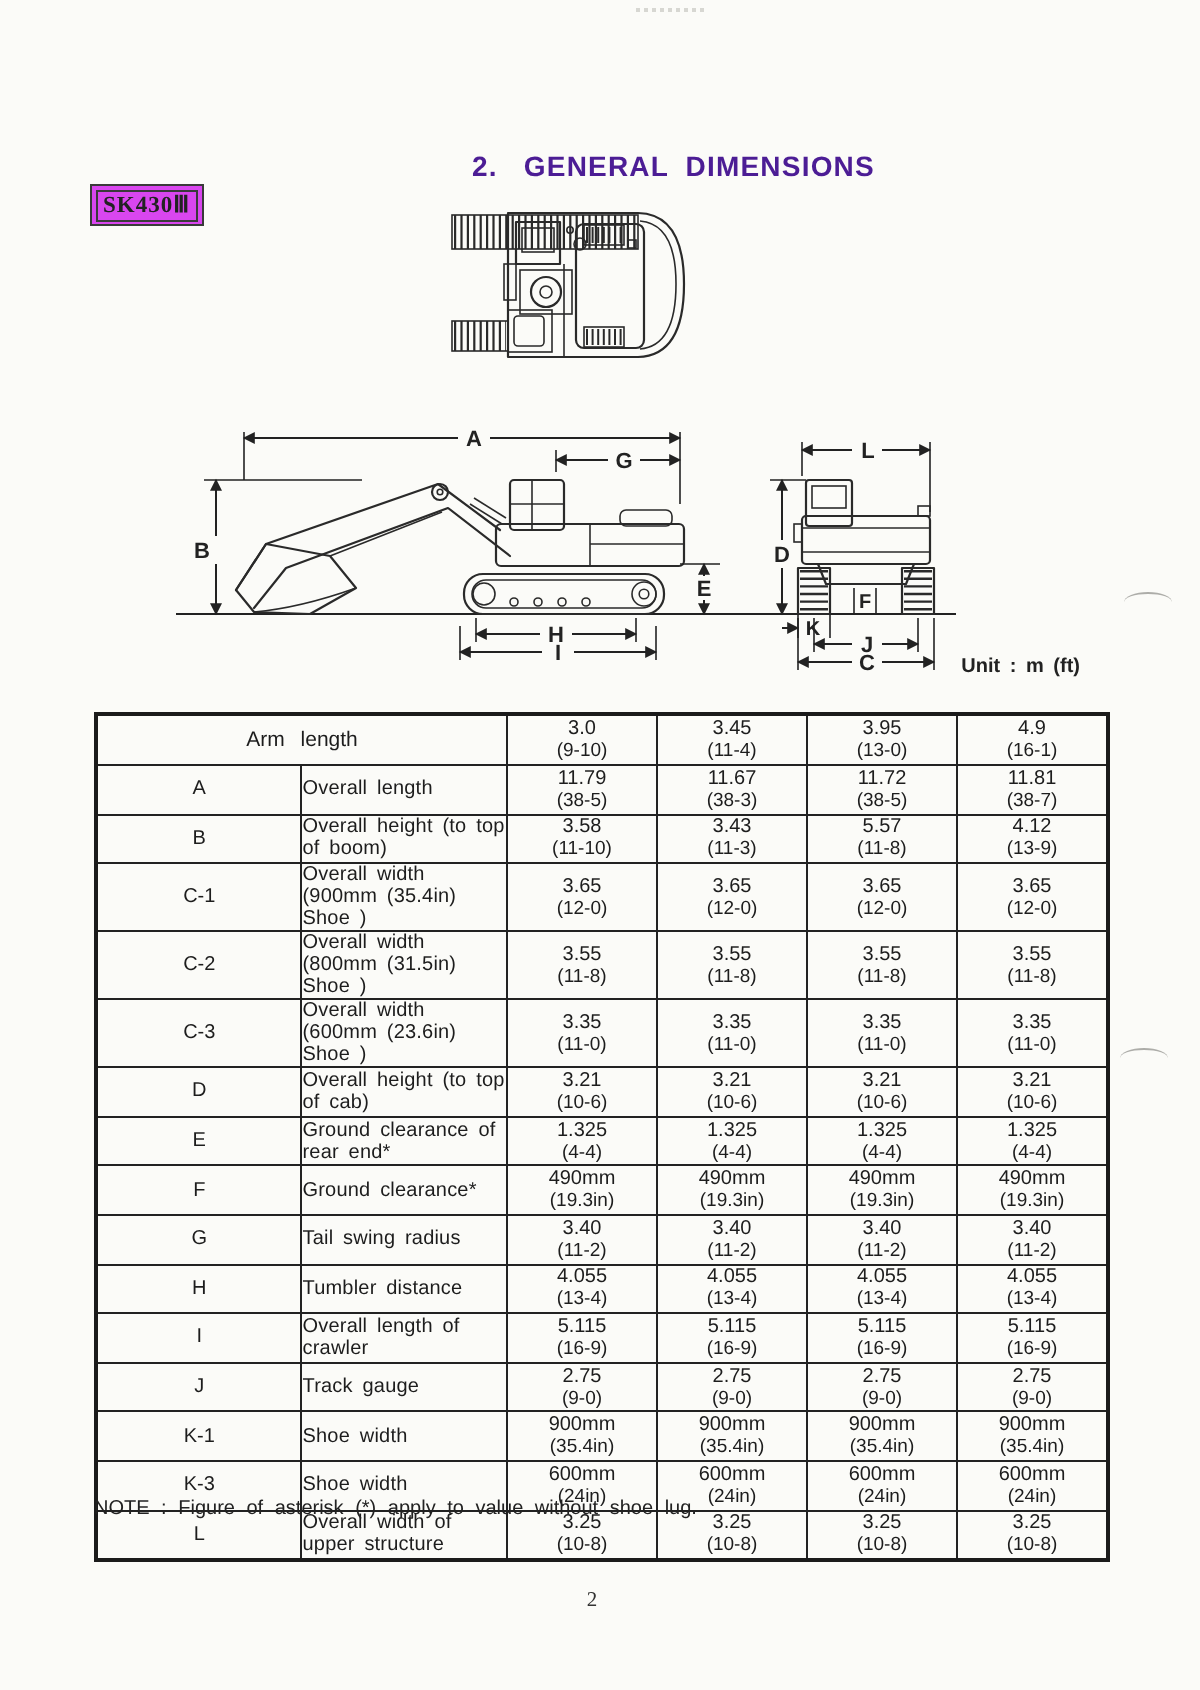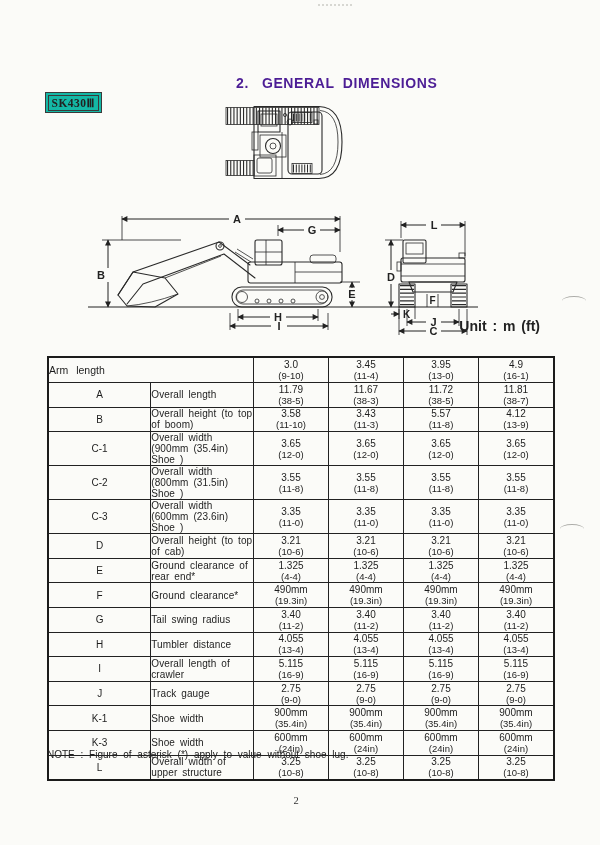--- a/index.html
+++ b/index.html
@@ -10,47 +10,47 @@
     -webkit-font-smoothing:antialiased;
   }
   .page-title{
     position:absolute;left:204px;top:75px;
     font-size:14px;font-weight:700;letter-spacing:0.6px;word-spacing:4px;
     color:#4c1d95;white-space:nowrap;margin-left:32px;
   }
   .page-title .num{margin-right:13px;}
   .model-badge{
     position:absolute;left:45px;top:92px;
-    border:1px solid #3a3a3a;padding:1.5px;background:#14b8a6;
+    border:1px solid #3a3a3a;padding:1.5px;background:#d946ef;
   }
   .model-badge .inner{
     border:1px solid #3a3a3a;padding:0 3px;
     font-family:"Liberation Serif", serif;font-weight:700;font-size:11.5px;
     letter-spacing:0.5px;line-height:14px;color:#222;
   }
   .topview{position:absolute;left:224px;top:105px;}
   .dims{position:absolute;left:85px;top:210px;}
   .unit-label{
-    position:absolute;right:60px;top:318px;
-    font-size:14px;font-weight:700;color:#222;word-spacing:2px;
+    position:absolute;right:60px;top:328px;
+    font-size:10px;font-weight:700;color:#222;word-spacing:2px;
   }
   table.dim-table{
     position:absolute;left:47px;top:356px;width:508px;
     border-collapse:collapse;table-layout:fixed;
     border:2px solid #1b1b1b;
     font-size:10px;color:#1d1d1d;
   }
   table.dim-table td{border:1.5px solid #222;padding:0;vertical-align:middle;}
   td.c-key{width:28px;text-align:center;font-size:10px;}
   td.c-label{width:184px;padding-left:4px;word-spacing:2px;letter-spacing:0.1px;margin-top:44px;}
   td.c-val{width:74px;text-align:center;}
   td.c-val .v{font-size:10px;line-height:11px;}
   td.c-val .f{font-size:9.5px;line-height:11px;}
   tr.hdr td{height:24px;}
-  tr.hdr .arm{ text-align:left;font-size:10.5px;word-spacing:5px;}
+  tr.hdr .arm{ text-align:center;font-size:10.5px;word-spacing:5px;}
   tbody tr td{height:23.6px;}
   .note-text{
     position:absolute;left:47px;top:749px;
     font-size:10px;word-spacing:3px;color:#222;
   }
   .page-number{
     position:absolute;left:0;top:795px;width:592px;text-align:center;
     font-family:"Liberation Serif", serif;font-size:10.5px;color:#333;
   }
   .curl{

